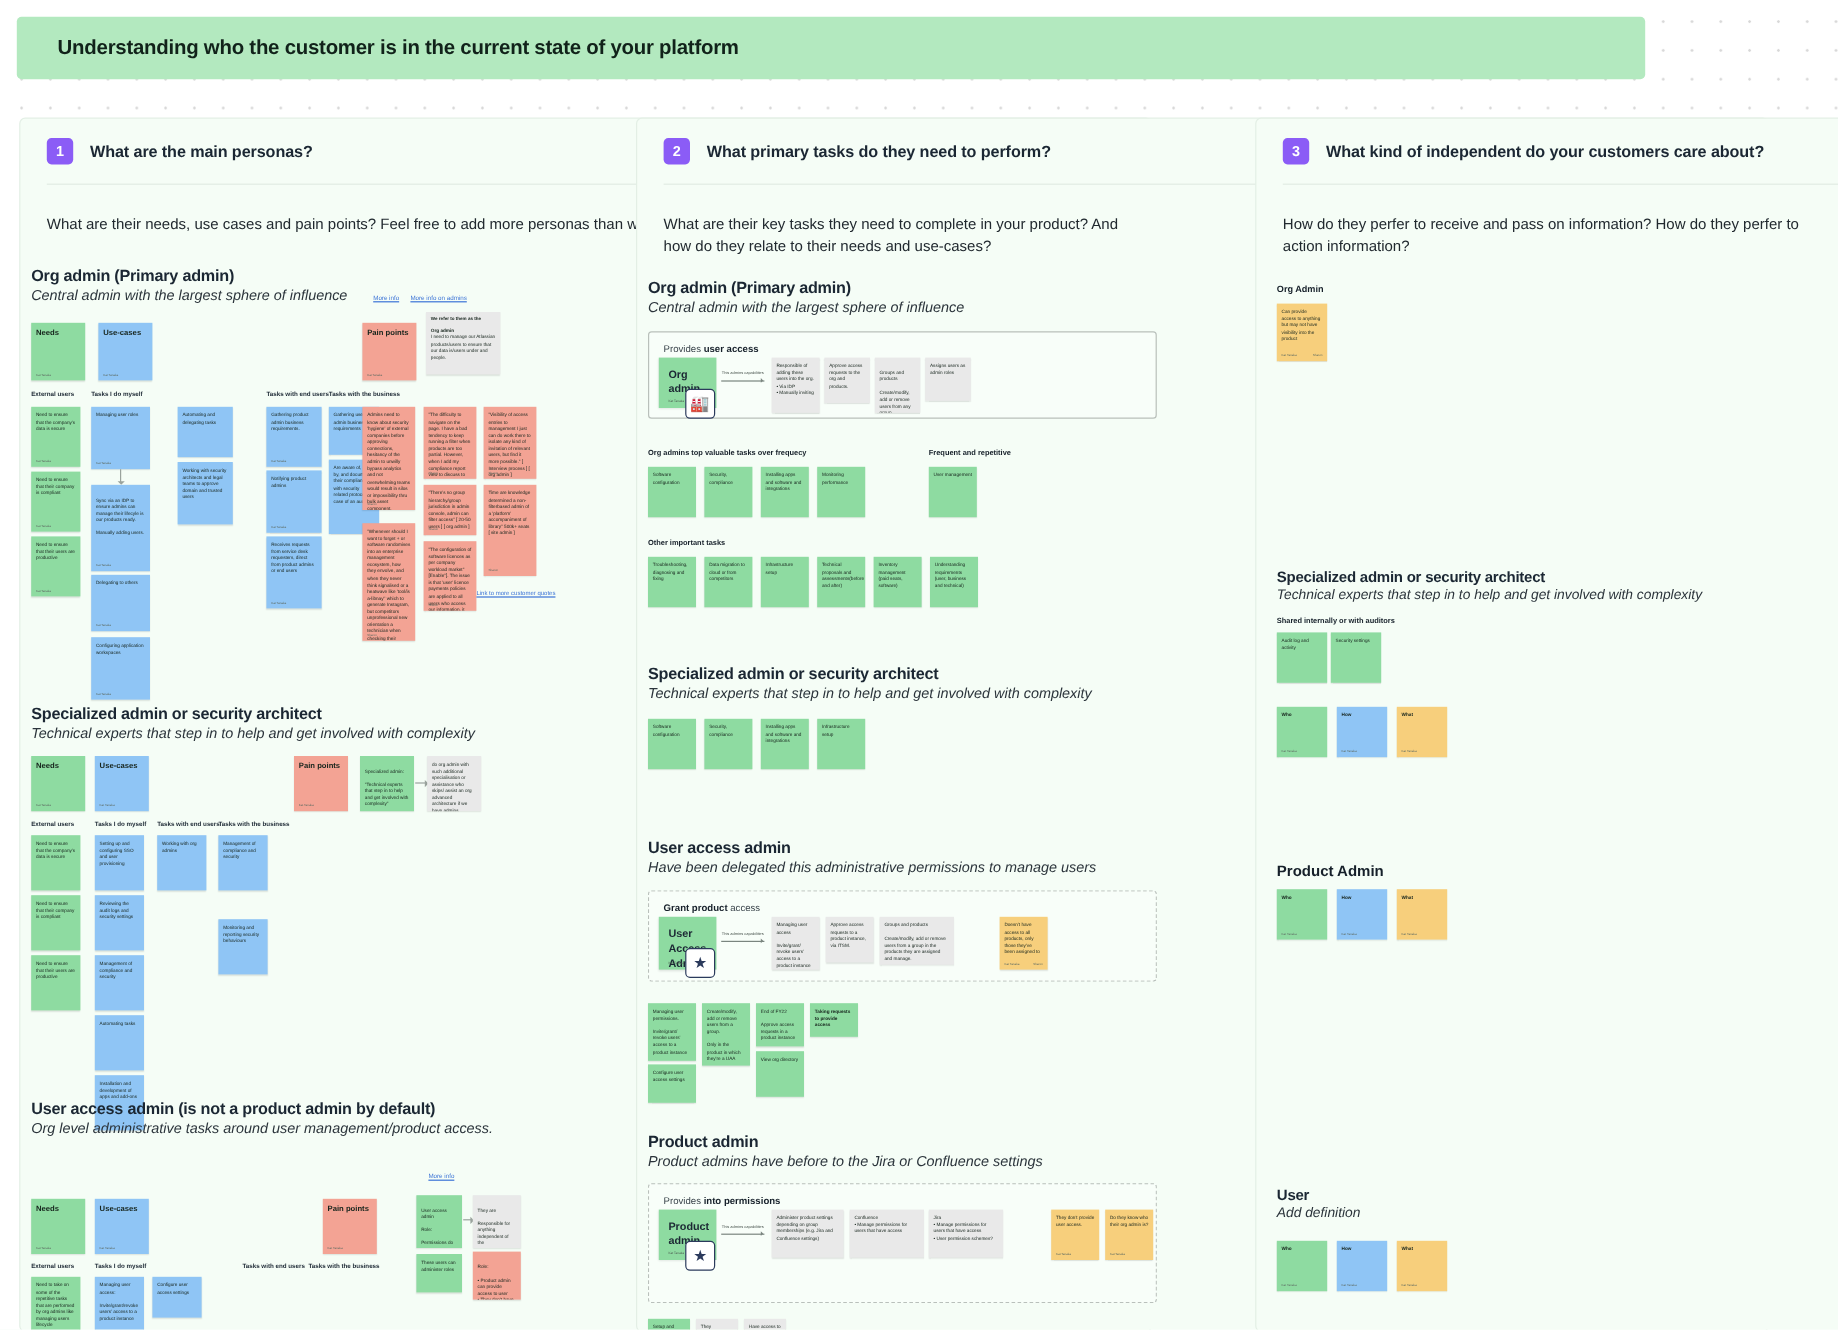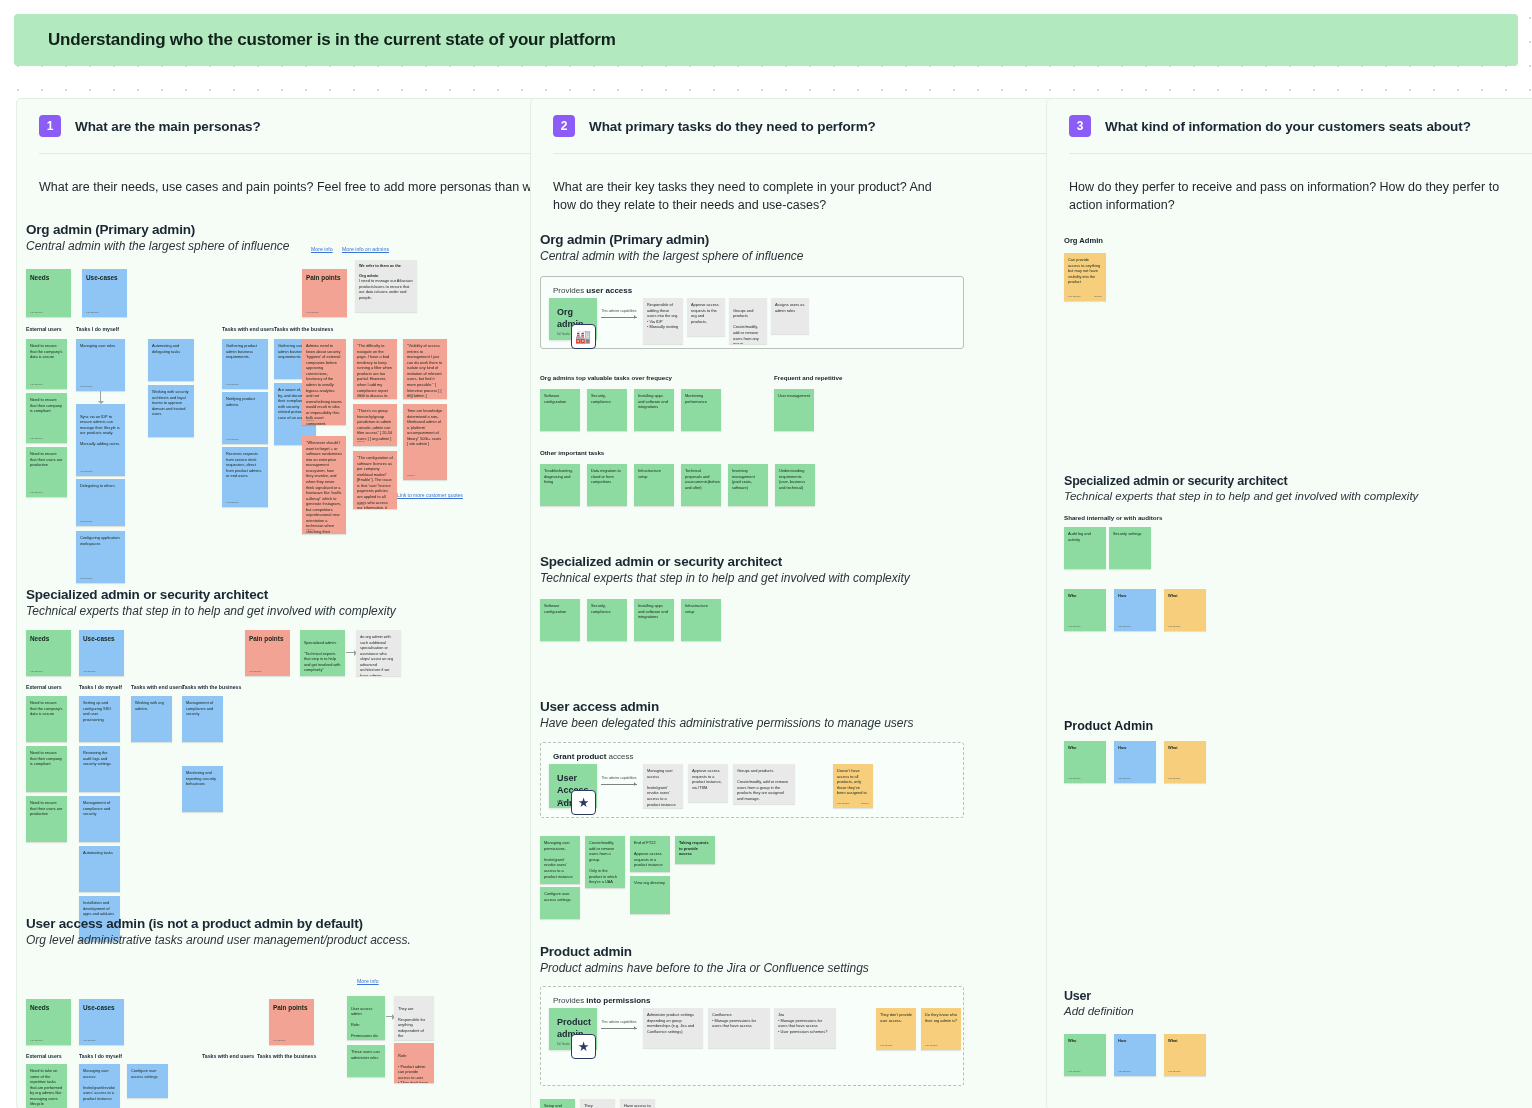--- a/index.html
+++ b/index.html
@@ -10,21 +10,21 @@
     background-size:24px 24px;
     background-position:6px 6px;
     font-family:"Liberation Sans", sans-serif;
     color:#1b2733;
     -webkit-font-smoothing:antialiased;
   }
   .board{position:relative;width:1532px;height:1108px;}
 
   
   .banner{
-    position:absolute;left:14px;top:14px;width:1504px;height:52px;
+    position:absolute;left:14px;top:14px;width:1357px;height:52px;
     background:#b3e9bf;border-radius:4px;
     display:flex;align-items:center;
   }
   .banner-title{
     font-size:17px;font-weight:bold;letter-spacing:-0.2px;color:#11221a;
     margin-left:34px;
   }
 
   
   .panel{
@@ -481,21 +481,21 @@
 
       <div class="sticky s-green" style="left:9px;top:885px;width:35px;height:30px;"><span>Setup and configuring</span></div>
       <div class="sticky s-gray" style="left:49px;top:885px;width:35px;height:30px;"><span>They administer product settings depending on</span></div>
       <div class="sticky s-gray" style="left:89px;top:885px;width:35px;height:30px;"><span>Have access to the product but not all product</span></div>
     </div>
   </div>
 
   <div class="panel" id="panel3" style="left:1046px;width:942px;">
     <div class="p-head">
       <div class="numbadge">3</div>
-      <div class="p-q">What kind of information do your customers seats about?</div>
+      <div class="p-q">What kind of independent do your customers care about?</div>
     </div>
     <div class="hr"></div>
     <div class="p-sub" style="max-width:445px;">How do they perfer to receive and pass on information? How do they perfer to action information?</div>
 
     <div class="scroll" style="height:860px;">
 
       <div class="sechdr" style="left:17px;top:22px;">Org Admin</div>
       <div class="sticky s-yellow" style="left:17px;top:39px;width:42px;height:48px;">
         <span>Can provide access to anything but may not have visibility into the product</span>
         <span class="auth">Kat Tanaka</span><span class="auth2">Sharon</span>

